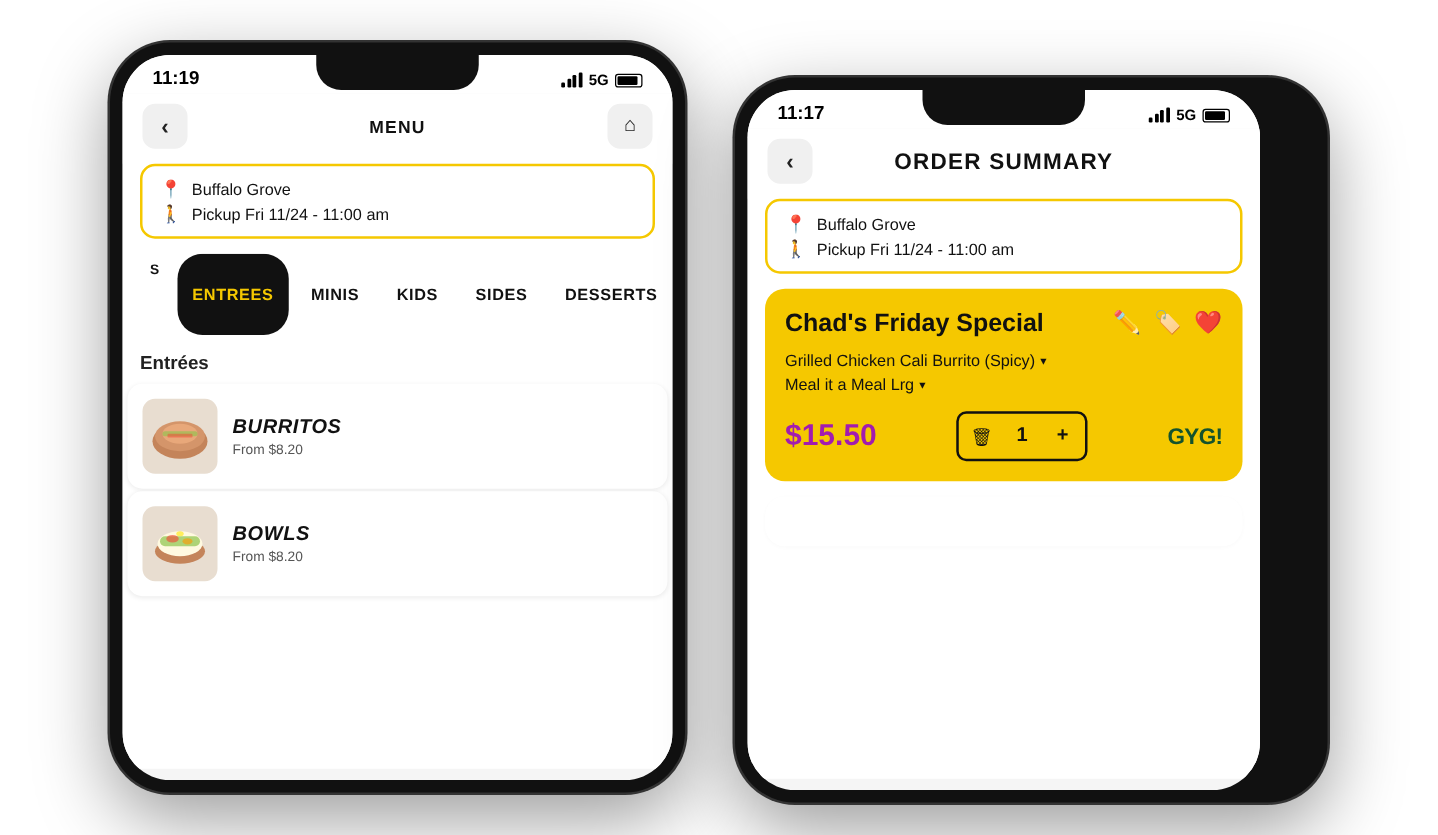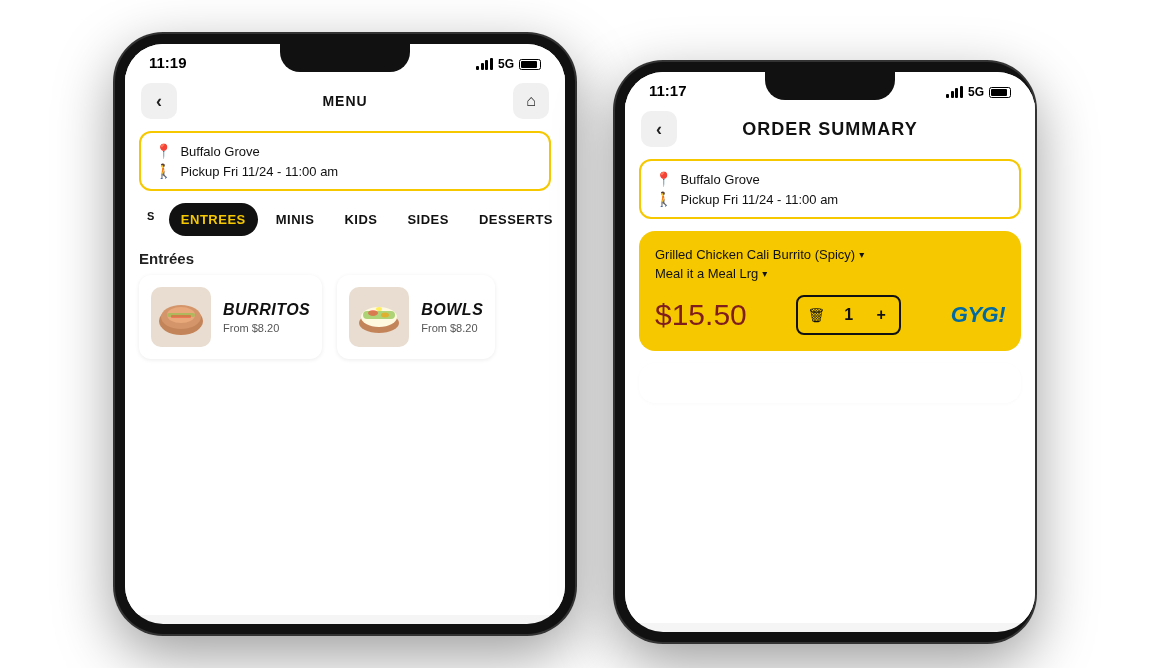--- a/index.html
+++ b/index.html
@@ -47,21 +47,21 @@
     }
 
     .phone-1 .phone-screen {
       width: 440px;
       height: 580px;
       margin: 10px;
     }
 
     
     .phone-2 {
-      width: 420px;
+      width: 474px;
       height: 580px;
       margin-top: 36px;
     }
 
     .phone-2 .phone-screen {
       width: 410px;
       height: 560px;
       margin: 10px;
     }
 
@@ -234,21 +234,21 @@
     
     .category-tabs {
       display: flex;
       padding: 0 14px;
       gap: 6px;
       overflow: hidden;
       margin-bottom: 10px;
     }
 
     .tab-item {
-      padding: 9px 12px;
+      padding: 25px 12px;
       border-radius: 20px;
       font-size: 13px;
       font-weight: 700;
       white-space: nowrap;
       cursor: pointer;
       letter-spacing: 0.5px;
     }
 
     .tab-item.active {
       background: #111;
@@ -263,23 +263,24 @@
     
     .section-header {
       padding: 4px 14px 8px;
       font-size: 15px;
       font-weight: 700;
       color: #222;
     }
 
     
     .menu-items {
-      padding: 0 14px;
-      display: flex;
-      gap: 15px;
+      padding: 0 4px;
+      display: flex;
+      flex-direction: column;
+      gap: 2px;
     }
 
     .menu-item-card {
       background: #fff;
       border-radius: 12px;
       display: flex;
       align-items: center;
       padding: 12px;
       gap: 12px;
       box-shadow: 0 1px 4px rgba(0,0,0,0.08);
@@ -366,23 +367,23 @@
     }
 
     .order-card-footer {
       display: flex;
       align-items: center;
       justify-content: space-between;
       margin-top: 14px;
     }
 
     .order-price {
-      font-size: 30px;
-      font-weight: 400;
-      color: #7f1d1d;
+      font-size: 24px;
+      font-weight: 700;
+      color: #a21caf;
     }
 
     .quantity-control {
       display: flex;
       align-items: center;
       gap: 0;
       border: 2px solid #111;
       border-radius: 8px;
       overflow: hidden;
       background: transparent;
@@ -412,24 +413,23 @@
     }
 
     .qty-num {
       padding: 0 10px;
       font-size: 16px;
       font-weight: 700;
       color: #111;
     }
 
     .gyg-logo {
-      font-size: 22px;
+      font-size: 18px;
       font-weight: 900;
-      color: #0369a1;
-      font-style: italic;
+      color: #14532d;
       letter-spacing: -0.5px;
     }
 
     .next-item-card {
       margin: 0 14px;
       background: #fff;
       border-radius: 16px;
       padding: 16px;
       box-shadow: 0 1px 4px rgba(0,0,0,0.08);
     }
@@ -573,20 +573,28 @@
             <span class="loc-icon">📍</span>
             <span>Buffalo Grove</span>
           </div>
           <div class="location-row">
             <span class="loc-icon">🚶</span>
             <span>Pickup Fri 11/24 - 11:00 am</span>
           </div>
         </div>
 
         <div class="order-card">
+          <div class="order-card-header">
+            <div class="order-card-title">Chad's Friday Special</div>
+            <div class="order-card-actions">
+              <span class="action-icon">✏️</span>
+              <span class="action-icon">🏷️</span>
+              <span class="action-icon">❤️</span>
+            </div>
+          </div>
 
           <div class="order-card-subtitle">
             <span>Grilled Chicken Cali Burrito (Spicy)</span>
             <span class="chevron-down">▾</span>
           </div>
           <div class="order-card-subtitle">
             <span>Meal it a Meal Lrg</span>
             <span class="chevron-down">▾</span>
           </div>
 

